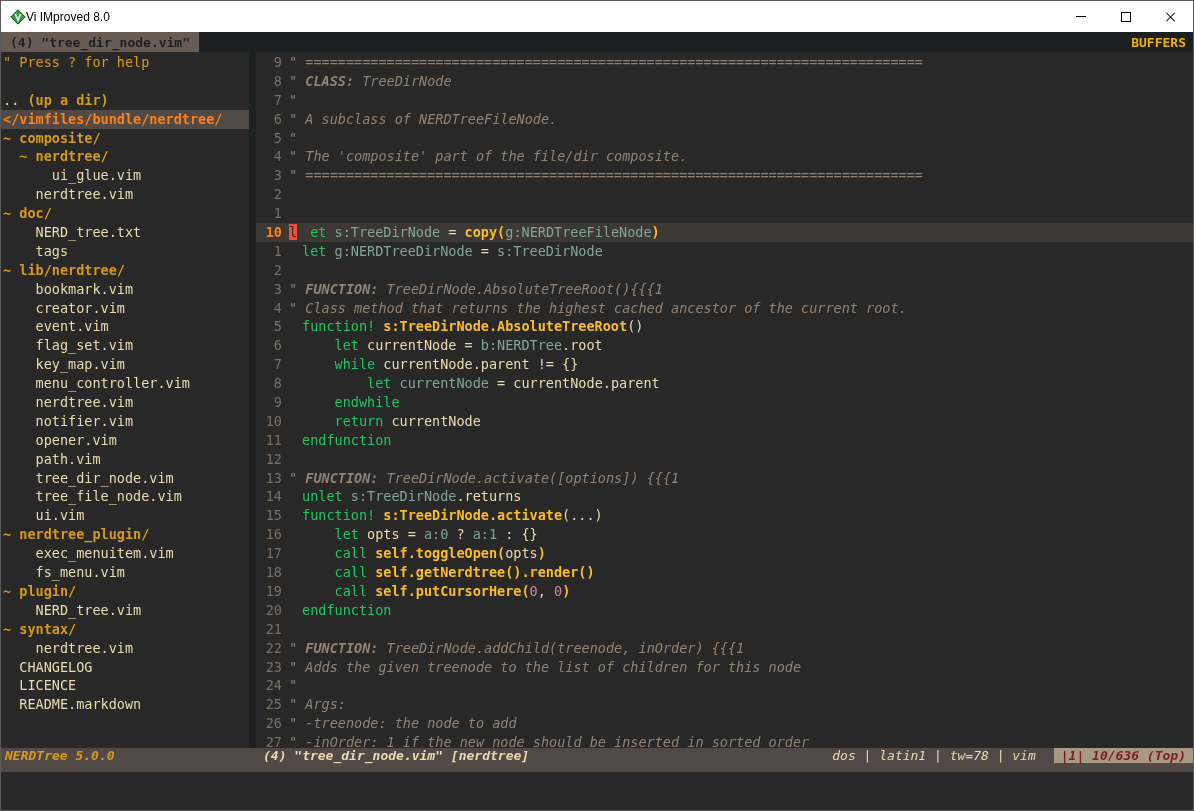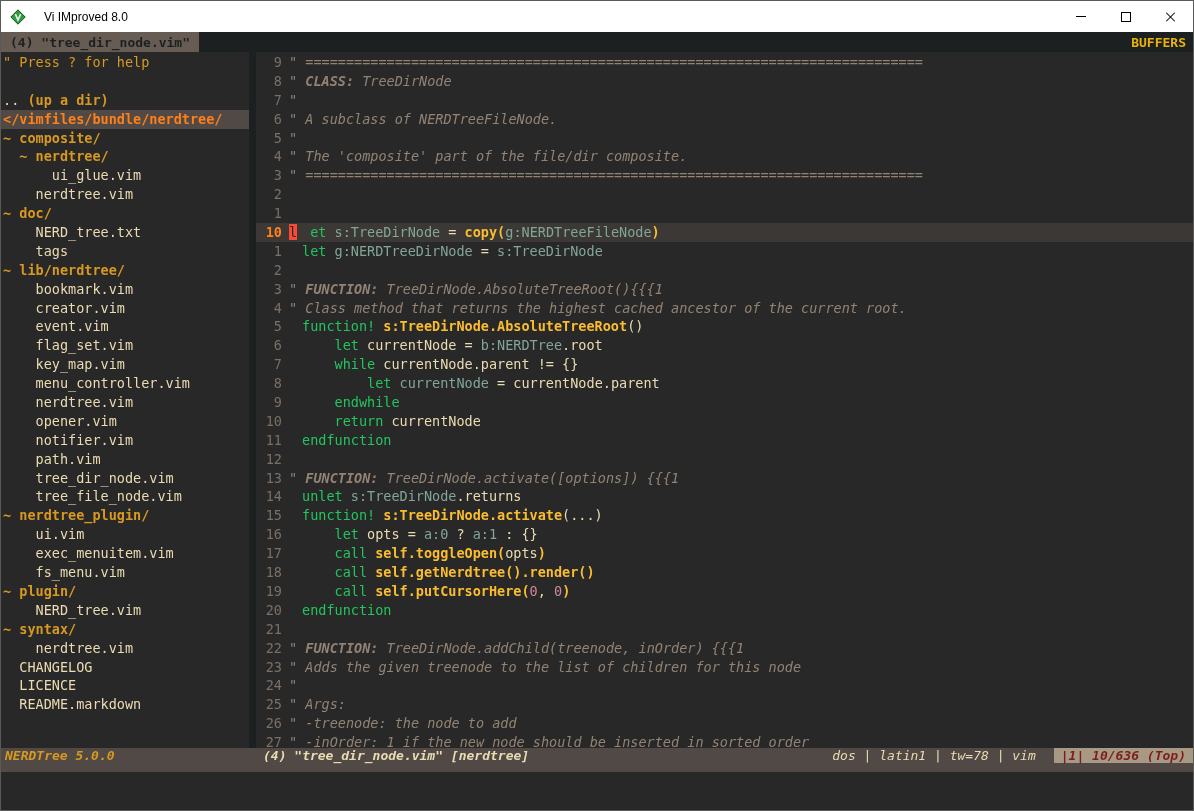--- a/index.html
+++ b/index.html
@@ -2,21 +2,21 @@
 <html><head>
 <meta charset="utf-8">
 <style>
   html,body{margin:0;padding:0;}
   body{width:1194px;height:811px;overflow:hidden;background:#282828;font-family:"DejaVu Sans Mono",monospace;}
   .window{width:1194px;height:811px;box-sizing:border-box;border:1px solid #5a5a5a;display:flex;flex-direction:column;background:#282828;}
 
   
   .titlebar{height:31px;flex:none;background:#ffffff;display:flex;align-items:center;}
   .vim-logo{margin-left:9px;flex:none;display:flex;align-items:center;}
-  .title-text{margin-left:18px;font-family:"Liberation Sans",sans-serif;font-size:12px;color:#000;}
+  .title-text{margin-left:0;font-family:"Liberation Sans",sans-serif;font-size:12px;color:#000;}
   .caption-buttons{margin-left:auto;height:100%;display:flex;align-items:stretch;}
   .cap{width:45px;display:flex;align-items:center;justify-content:center;cursor:default;}
   .min-glyph{width:10px;height:1px;background:#000;}
   .max-glyph{width:10px;height:10px;border:1px solid #000;box-sizing:border-box;}
   .close-glyph{position:relative;width:12px;height:12px;}
   .close-glyph::before,.close-glyph::after{content:"";position:absolute;left:5.5px;top:0;width:1px;height:12px;background:#000;}
   .close-glyph::before{transform:rotate(45deg);}
   .close-glyph::after{transform:rotate(-45deg);}
 
   
@@ -109,27 +109,27 @@
         <div class="row"><span class="line"><span class="tok-file">    NERD_tree.txt</span></span></div>
         <div class="row"><span class="line"><span class="tok-file">    tags</span></span></div>
         <div class="row"><span class="line"><span class="tok-dir">~ lib/nerdtree/</span></span></div>
         <div class="row"><span class="line"><span class="tok-file">    bookmark.vim</span></span></div>
         <div class="row"><span class="line"><span class="tok-file">    creator.vim</span></span></div>
         <div class="row"><span class="line"><span class="tok-file">    event.vim</span></span></div>
         <div class="row"><span class="line"><span class="tok-file">    flag_set.vim</span></span></div>
         <div class="row"><span class="line"><span class="tok-file">    key_map.vim</span></span></div>
         <div class="row"><span class="line"><span class="tok-file">    menu_controller.vim</span></span></div>
         <div class="row"><span class="line"><span class="tok-file">    nerdtree.vim</span></span></div>
+        <div class="row"><span class="line"><span class="tok-file">    notifier.vim</span></span></div>
         <div class="row"><span class="line"><span class="tok-file">    opener.vim</span></span></div>
-        <div class="row"><span class="line"><span class="tok-file">    notifier.vim</span></span></div>
         <div class="row"><span class="line"><span class="tok-file">    path.vim</span></span></div>
         <div class="row"><span class="line"><span class="tok-file">    tree_dir_node.vim</span></span></div>
         <div class="row"><span class="line"><span class="tok-file">    tree_file_node.vim</span></span></div>
+        <div class="row"><span class="line"><span class="tok-file">    ui.vim</span></span></div>
         <div class="row"><span class="line"><span class="tok-dir">~ nerdtree_plugin/</span></span></div>
-        <div class="row"><span class="line"><span class="tok-file">    ui.vim</span></span></div>
         <div class="row"><span class="line"><span class="tok-file">    exec_menuitem.vim</span></span></div>
         <div class="row"><span class="line"><span class="tok-file">    fs_menu.vim</span></span></div>
         <div class="row"><span class="line"><span class="tok-dir">~ plugin/</span></span></div>
         <div class="row"><span class="line"><span class="tok-file">    NERD_tree.vim</span></span></div>
         <div class="row"><span class="line"><span class="tok-dir">~ syntax/</span></span></div>
         <div class="row"><span class="line"><span class="tok-file">    nerdtree.vim</span></span></div>
         <div class="row"><span class="line"><span class="tok-file">  CHANGELOG</span></span></div>
         <div class="row"><span class="line"><span class="tok-file">  LICENCE</span></span></div>
         <div class="row"><span class="line"><span class="tok-file">  README.markdown</span></span></div>
       </div>

